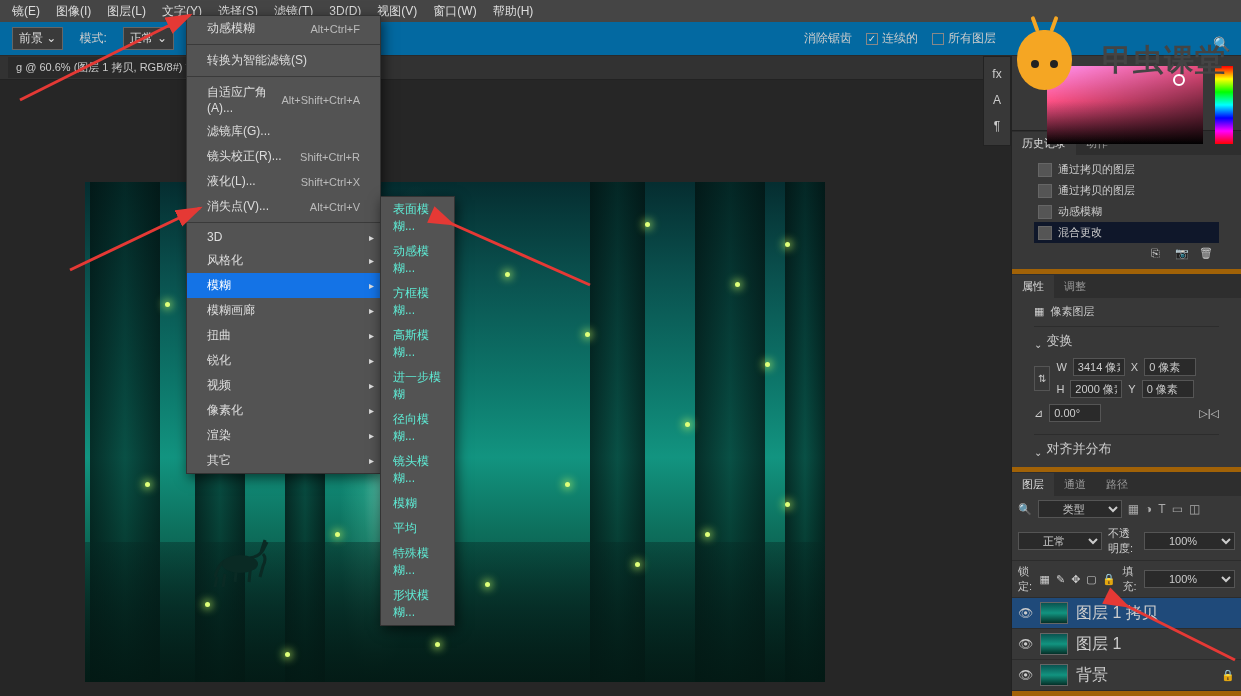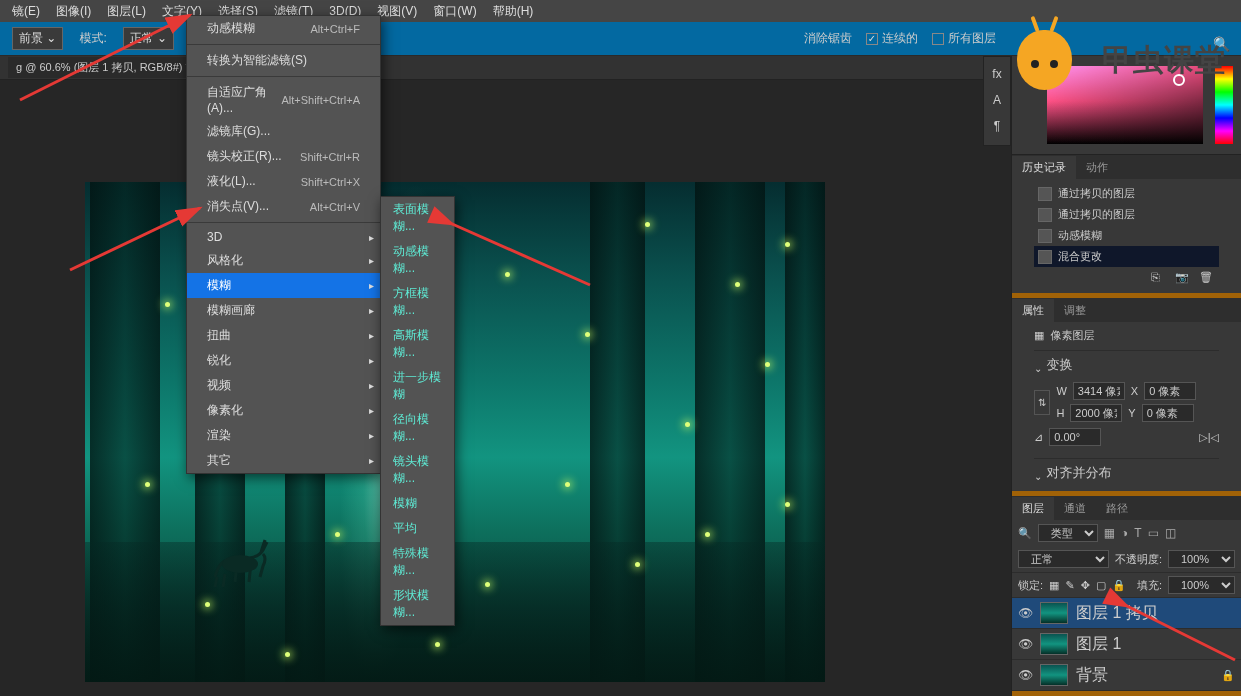--- a/index.html
+++ b/index.html
@@ -64,21 +64,21 @@
   .histlist .bottombar { display:flex; justify-content:flex-end; gap:10px; padding:4px 6px; }
   .histlist .bottombar span { width:14px; height:14px; display:inline-block; }
 
   .props .proprow { display:flex; align-items:center; gap:6px; padding:2px 0; }
   .props input { width:52px; background:#2a2a2a; border:1px solid #555; color:#ccc; font-size:11px; padding:2px 4px; }
   .props .sect { padding:5px 0; border-top:1px solid #2c2c2c; margin-top:5px; }
   .props .sect .head { display:flex; align-items:flex-end; gap:4px; font-size:13px; color:#ccc; }
   .props .sect .head::before { content:"⌄"; font-size:10px; }
 
   .layerspanel .row1 { display:flex; align-items:center; gap:6px; padding:4px 6px; font-size:11px; }
-  .layerspanel select { background:#2a2a2a; border:1px solid #555; color:#ccc; font-size:11px; padding:1px 8px; }
+  .layerspanel select { background:#2a2a2a; border:1px solid #555; color:#ccc; font-size:11px; padding:1px 20px; }
   .layerspanel .iconsrow { display:flex; gap:6px; font-size:12px; color:#aaa; }
   .layerspanel .lockrow { display:flex; align-items:center; gap:6px; padding:3px 6px; font-size:11px; color:#ccc; border-top:1px solid #2c2c2c; border-bottom:1px solid #2c2c2c; }
   .layerspanel .lrow { display:flex; align-items:center; gap:8px; padding:4px 6px; border-bottom:1px solid #2c2c2c; }
   .layerspanel .lrow.sel { background:#1f4a7a; }
   .layerspanel .eye { width:14px; text-align:center; font-size:12px; color:#ccc; }
   .layerspanel .thumb { width:28px; height:22px; background: linear-gradient(180deg,#0a5350,#129480,#053028); border:1px solid #666; }
   .layerspanel .lockicn { margin-left:auto; font-size:11px; color:#aaa; }
 
   
   .watermark { position:absolute; top:30px; right:15px; display:flex; align-items:center; gap:6px; z-index:900; }

